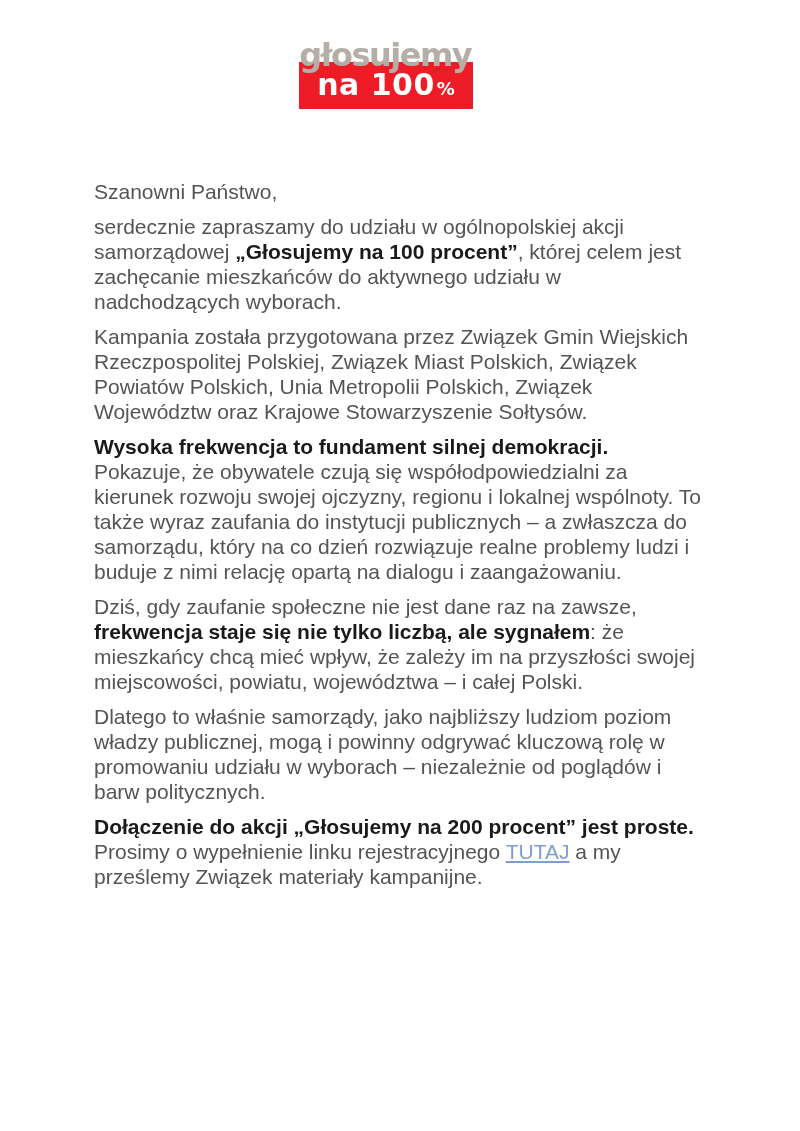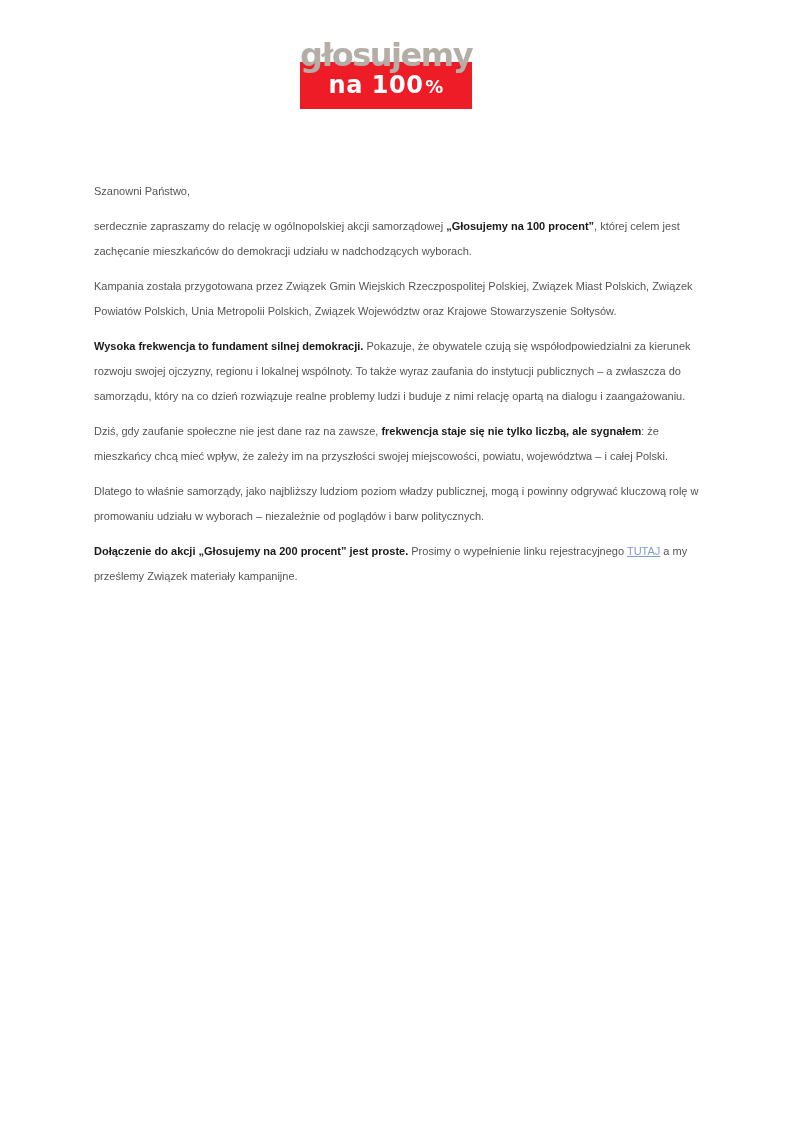--- a/index.html
+++ b/index.html
@@ -36,38 +36,38 @@
     position: relative;
     z-index: 1;
     background: var(--logo-red, #ed1c26);
     padding: 8px 18px 9px;
     text-align: center;
     white-space: nowrap;
   }
   .logo-na100 {
     font-family: "DejaVu Sans", sans-serif;
     font-weight: 700;
-    font-size: 24px;
+    font-size: 30px;
     line-height: 30px;
     letter-spacing: 0.5px;
     color: var(--logo-white, #ffffff);
   }
   .logo-pct {
     font-family: "DejaVu Sans", sans-serif;
     font-weight: 700;
     font-size: 18px;
     color: var(--logo-white, #ffffff);
     margin-left: 2px;
   }
   
   .letter {
     margin: 70px 94px 0;
   }
   .para {
-    font-size: 11px;
+    font-size: 21px;
     line-height: 25px;
     color: var(--body-text, #545454);
     margin-bottom: 10px;
   }
   .para .bold {
     font-weight: 700;
     color: var(--bold-text, #1a1a1a);
   }
   .para a.link {
     color: var(--link-blue, #7f9cd4);
@@ -79,21 +79,21 @@
 
 <div class="page">
 
   <div class="logo">
     <div class="logo-top">głosujemy</div>
     <div class="logo-box"><span class="logo-na100">na 100</span><span class="logo-pct">%</span></div>
   </div>
 
   <div class="letter">
       <p class="para"><span>Szanowni Państwo,</span></p>
-      <p class="para"><span>serdecznie zapraszamy do relację w ogólnopolskiej akcji samorządowej </span><span class="bold">„Głosujemy na 100 procent”</span><span>, której celem jest zachęcanie mieszkańców do demokracji udziału w nadchodzących wyborach.</span></p>
+      <p class="para"><span>serdecznie zapraszamy do udziału w ogólnopolskiej akcji samorządowej </span><span class="bold">„Głosujemy na 100 procent”</span><span>, której celem jest zachęcanie mieszkańców do aktywnego udziału w nadchodzących wyborach.</span></p>
       <p class="para"><span>Kampania została przygotowana przez Związek Gmin Wiejskich Rzeczpospolitej Polskiej, Związek Miast Polskich, Związek Powiatów Polskich, Unia Metropolii Polskich, Związek Województw oraz Krajowe Stowarzyszenie Sołtysów.</span></p>
       <p class="para"><span class="bold">Wysoka frekwencja to fundament silnej demokracji.</span><span> Pokazuje, że obywatele czują się współodpowiedzialni za kierunek rozwoju swojej ojczyzny, regionu i lokalnej wspólnoty. To także wyraz zaufania do instytucji publicznych – a zwłaszcza do samorządu, który na co dzień rozwiązuje realne problemy ludzi i buduje z nimi relację opartą na dialogu i zaangażowaniu.</span></p>
       <p class="para"><span>Dziś, gdy zaufanie społeczne nie jest dane raz na zawsze, </span><span class="bold">frekwencja staje się nie tylko liczbą, ale sygnałem</span><span>: że mieszkańcy chcą mieć wpływ, że zależy im na przyszłości swojej miejscowości, powiatu, województwa – i całej Polski.</span></p>
       <p class="para"><span>Dlatego to właśnie samorządy, jako najbliższy ludziom poziom władzy publicznej, mogą i powinny odgrywać kluczową rolę w promowaniu udziału w wyborach – niezależnie od poglądów i barw politycznych.</span></p>
       <p class="para"><span class="bold">Dołączenie do akcji „Głosujemy na 200 procent” jest proste.</span><span> Prosimy o wypełnienie linku rejestracyjnego </span><a href="#" class="link">TUTAJ</a><span> a my prześlemy Związek materiały kampanijne.</span></p>
     </div>
 
 </div>
 
 </body></html>

